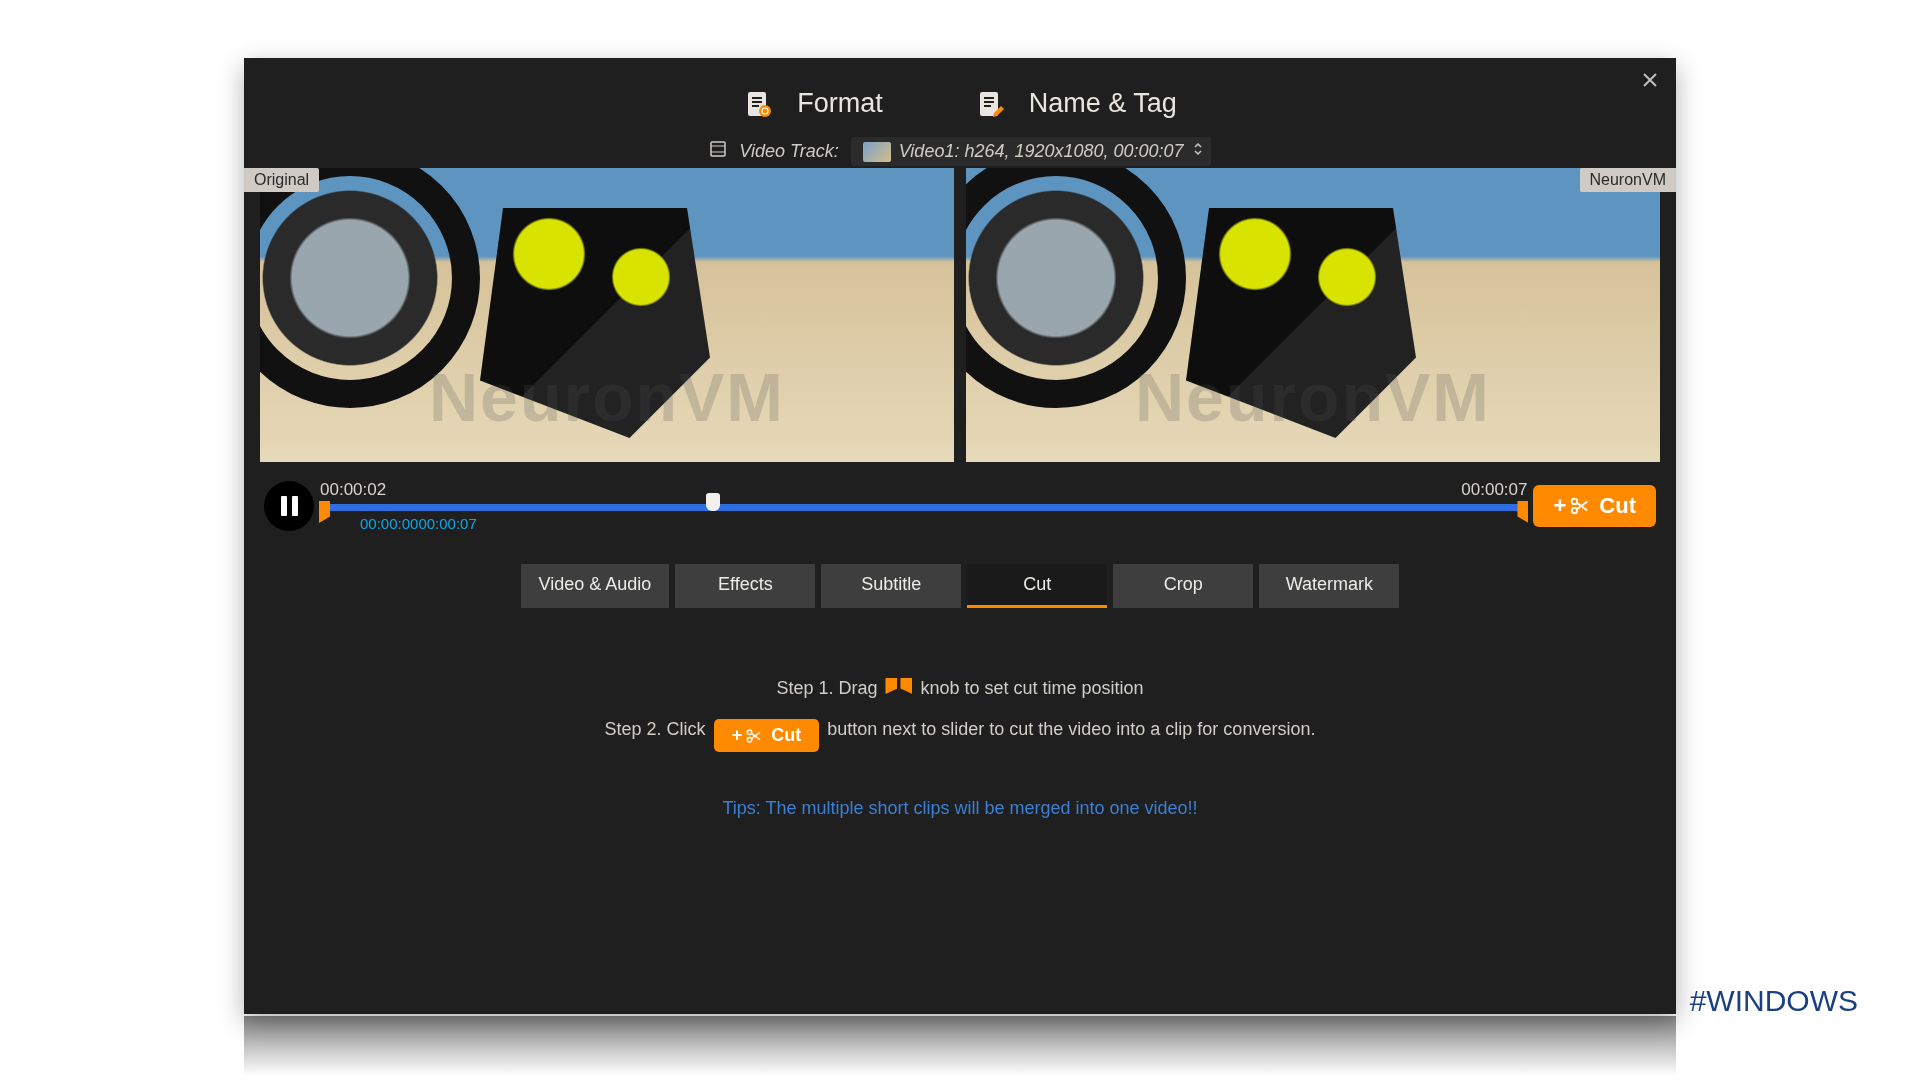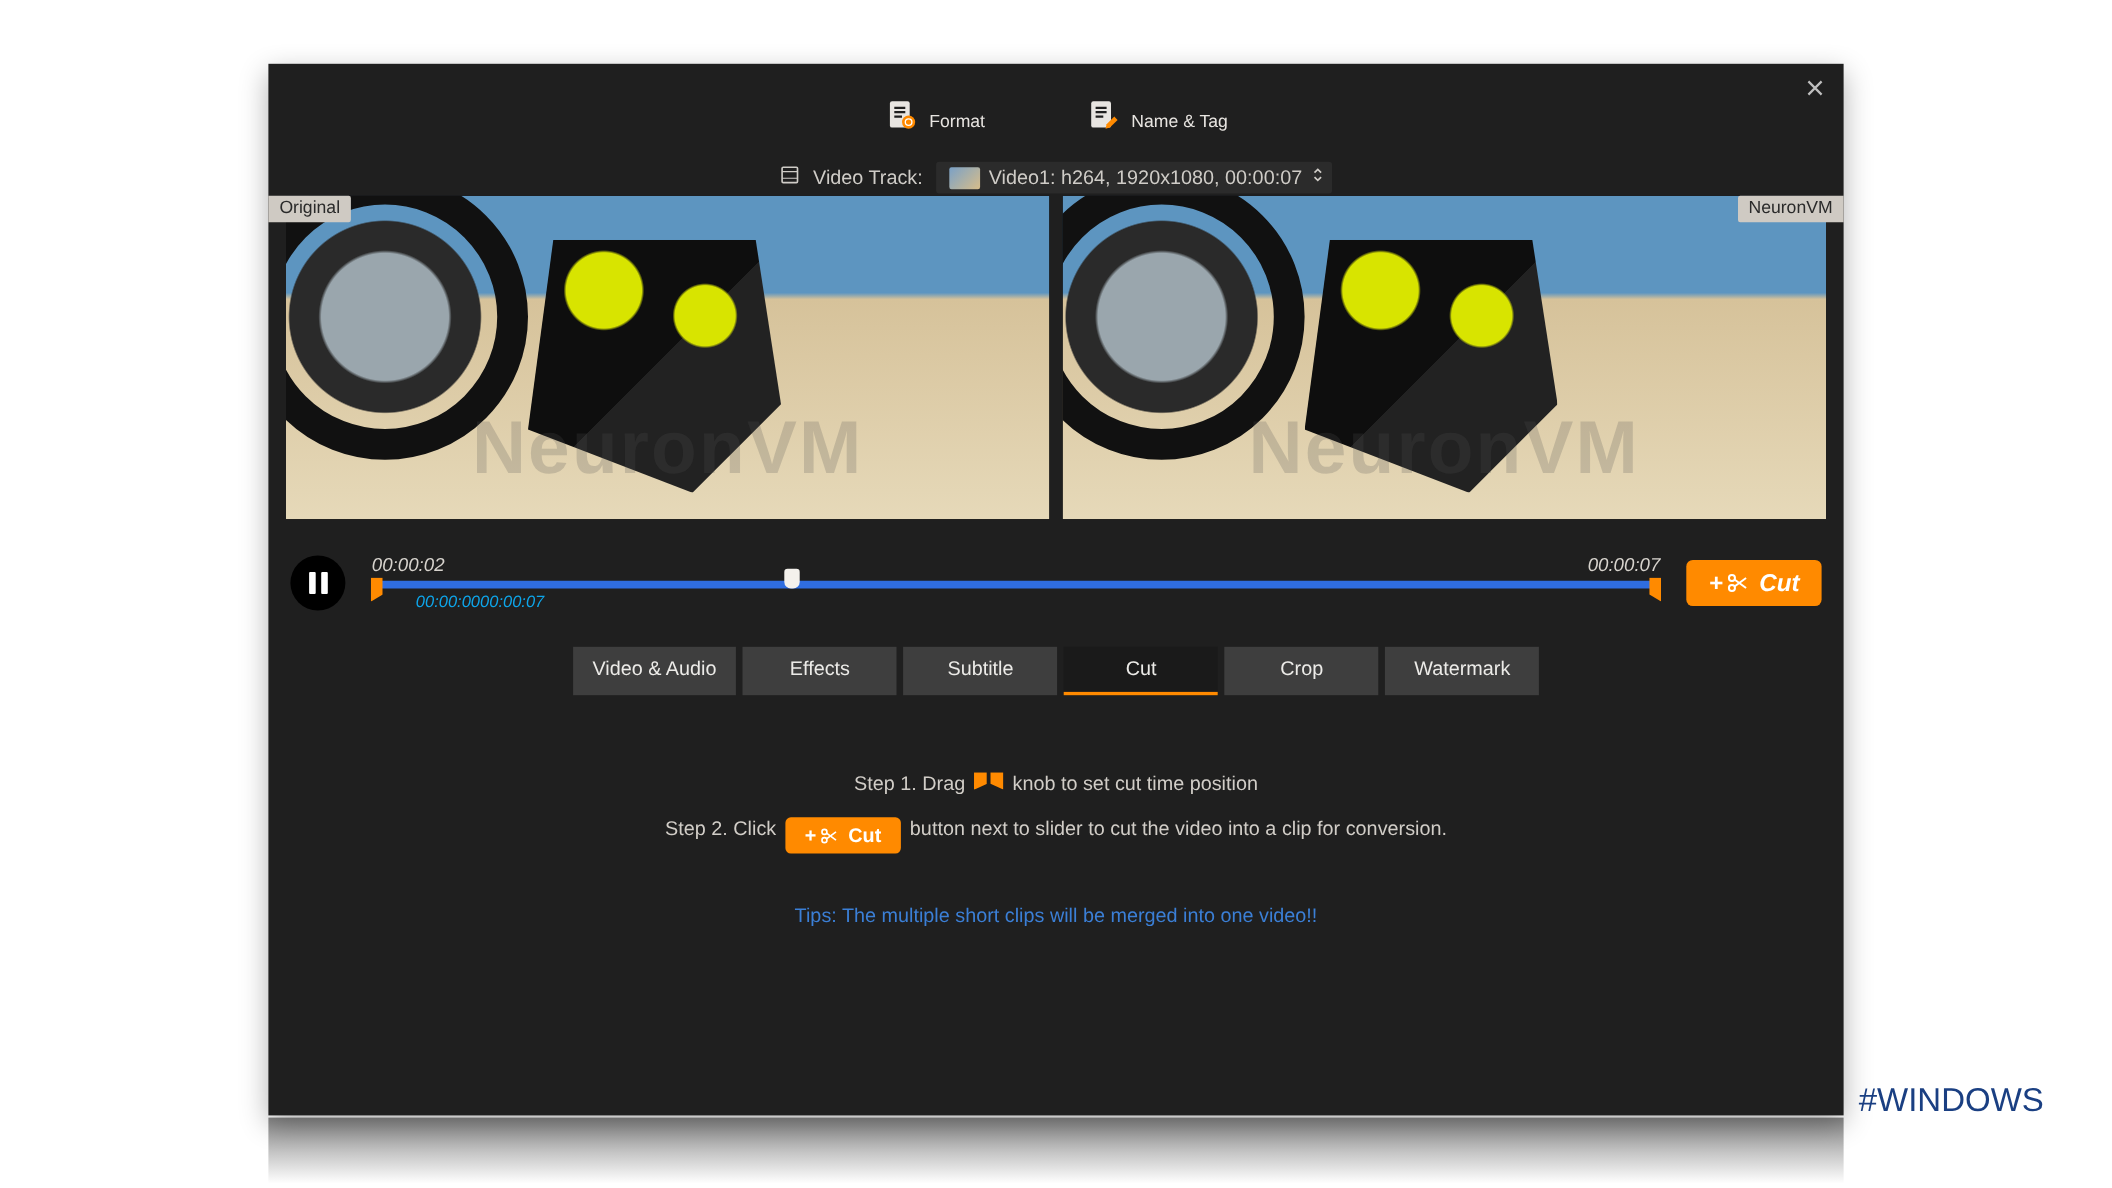--- a/index.html
+++ b/index.html
@@ -27,32 +27,32 @@
   width: 24px; height: 24px;
   color: #bfbfbf;
   cursor: pointer;
   display:flex;align-items:center;justify-content:center;
 }
 .top-tabs {
   display:flex; justify-content:center; gap: 64px;
   padding-top: 20px;
 }
 .top-tab {
-  display:flex; align-items:flex-end; gap:9px;
+  display:flex; align-items:flex-start; gap:22px;
   padding: 10px 14px 14px;
   cursor:pointer;
   border-bottom: 3px solid transparent;
   color:#e8e5e1;
-  font-size: 16px;
+  font-size: 27px;
 }
 .top-tab.active { color:#ffffff; border-bottom-color: #ff8a00; }
 .top-tab .ticon { width:32px;height:32px;display:flex;align-items:center;justify-content:center; }
 .trackbar {
   display:flex; justify-content:center; align-items:center; gap:12px;
-  margin-top: 10px; font-size: 18px; color:#cfccc7;
+  font-size: 18px; color:#cfccc7;font-style:italic;
 }
 .trackbar .selwrap { background:#2b2b2b; padding:4px 12px; border-radius:3px; position:relative; min-width:360px; display:flex;align-items:center;gap:8px;}
 .trackbar .selwrap .thumb { width:28px;height:20px;background:linear-gradient(135deg,#7aa1c7,#d7bd8a);border-radius:2px; }
 .trackbar .selwrap .caret { position:absolute; right:8px; top:4px; color:#c9c6c1; }
 .previews {
   display:flex; gap:12px; padding: 2px 16px 0;
 }
 .preview {
   flex:1; height: 294px; background:#000; position:relative; overflow:hidden;
 }
@@ -69,21 +69,21 @@
   clip-path: polygon(10% 0,90% 0,100% 65%,65% 100%,0 75%);
   border-radius:12px;
 }
 .preview .wm { position:absolute; left:50%; bottom:26px; transform:translateX(-50%); color:rgba(80,80,80,.22); font-size:68px; font-weight:700; letter-spacing:2px; white-space:nowrap; }
 .badge {
   position:absolute; top:2px; padding:3px 10px; background:#cfcac3; color:#2a2a2a; font-size:16px; font-weight:500; border-radius:2px;
 }
 .badge.left { left:0; border-top-left-radius:0;border-bottom-left-radius:0;}
 .badge.right { right:0; border-top-right-radius:0;border-bottom-right-radius:0;}
 .timeline-row {
-  display:flex; align-items:center; gap:18px; padding: 32px 20px 0; font-style: italic;
+  display:flex; align-items:center; padding: 18px 20px 0;
 }
 .play-btn {
   width:50px;height:50px;border-radius:50%;background:#000;display:flex;align-items:center;justify-content:center;cursor:pointer;
 }
 .play-btn .bars { display:flex; gap:5px; }
 .play-btn .bars span { width:6px;height:20px;background:#fff;border-radius:1px; }
 .tl-wrap { flex:1; position:relative; padding: 0 6px; }
 .tl-top { display:flex; justify-content:space-between; font-size:17px; color:#d7d3cd; margin-bottom:4px;}
 .tl-bar { position:relative; height:7px; background:#2f6de0; border-radius:4px; }
 .tl-playhead { position:absolute; top:-11px; left:32%; width:14px;height:18px;background:#f4f1ec;border-radius:3px 3px 6px 6px;}

